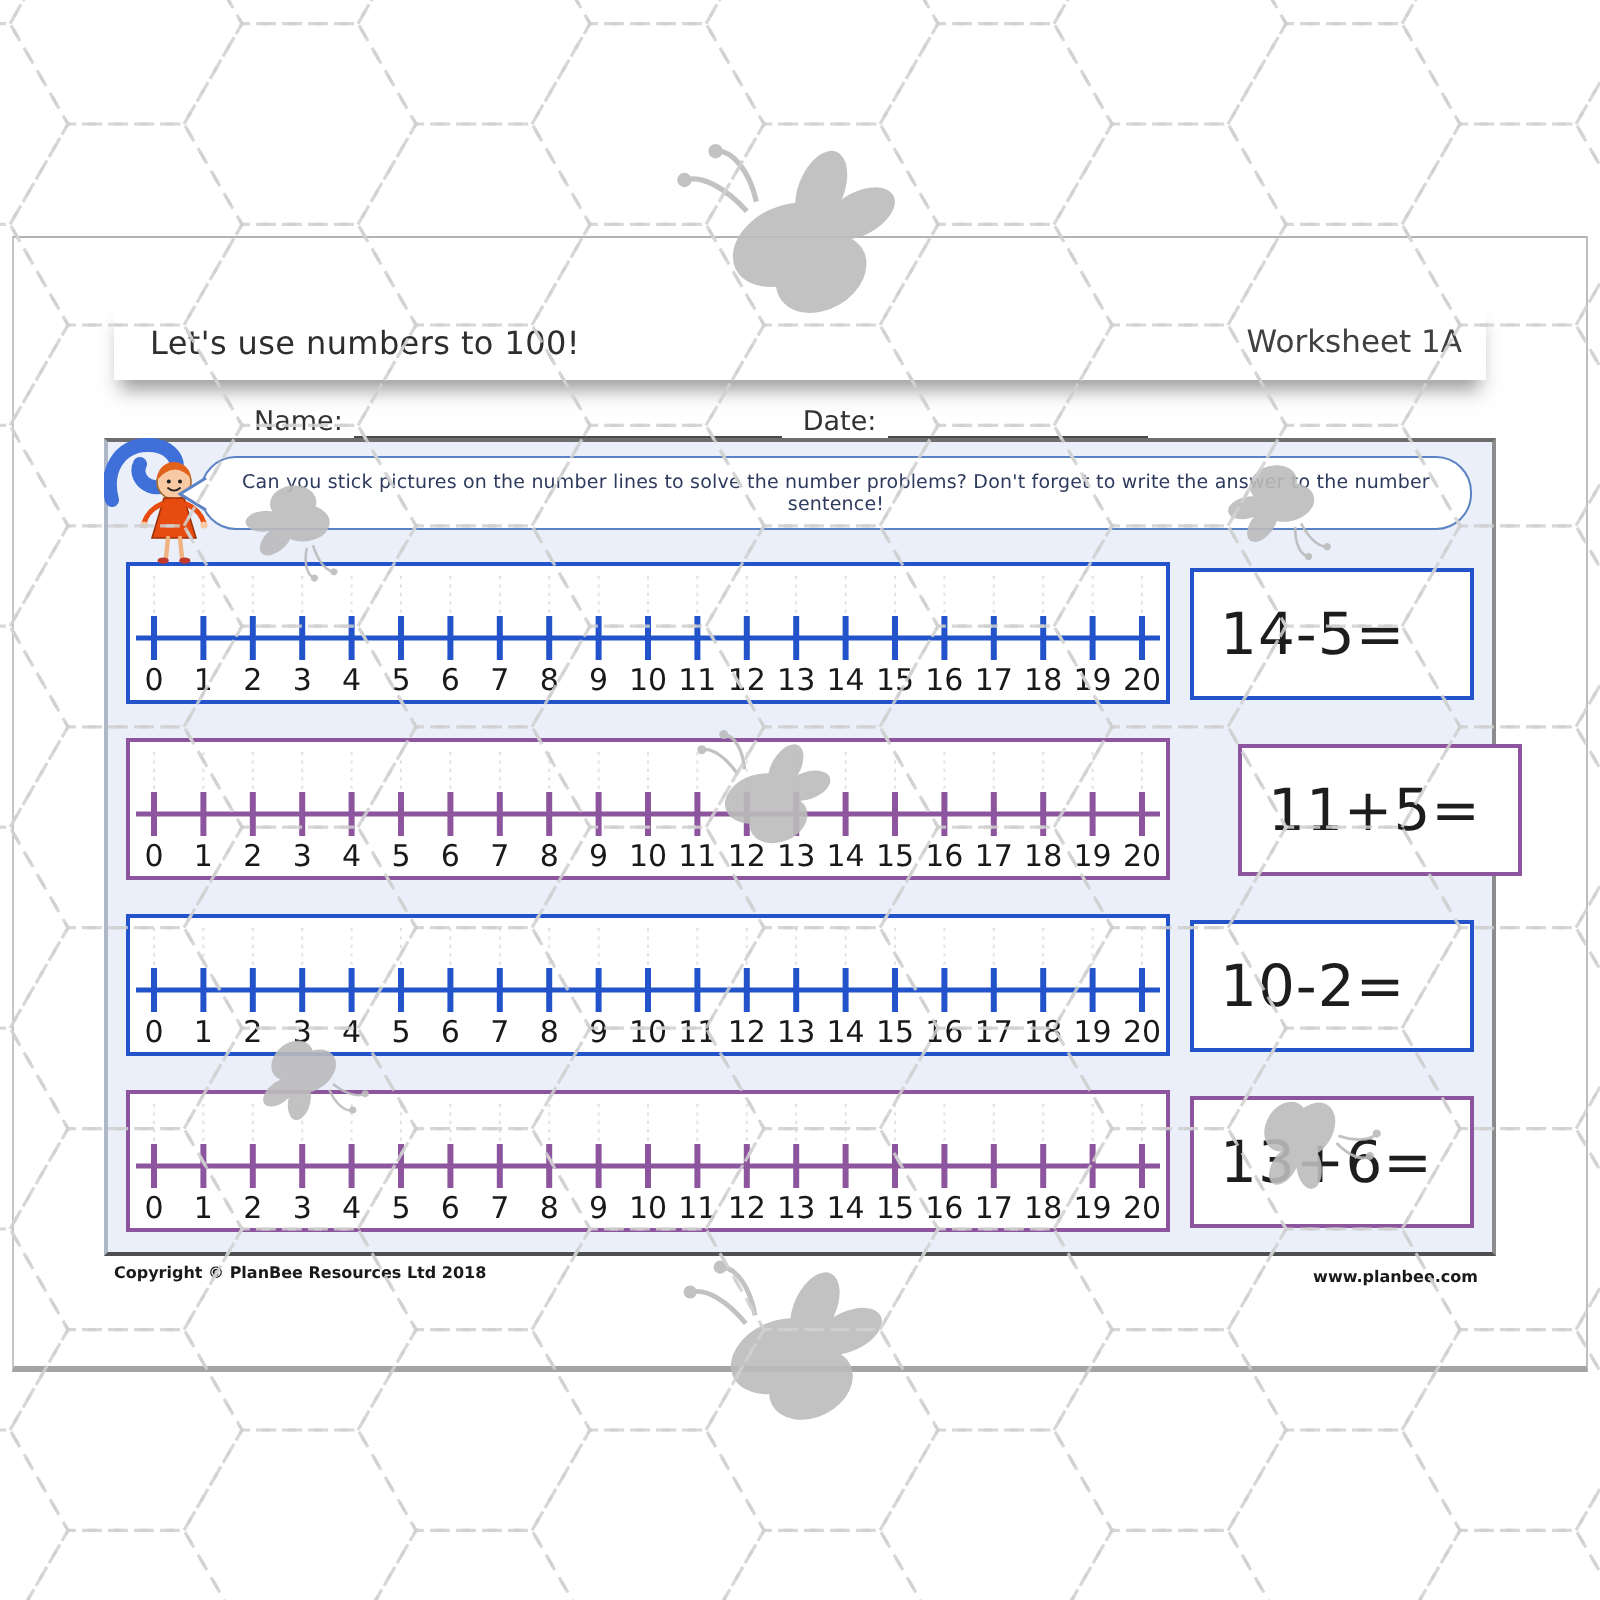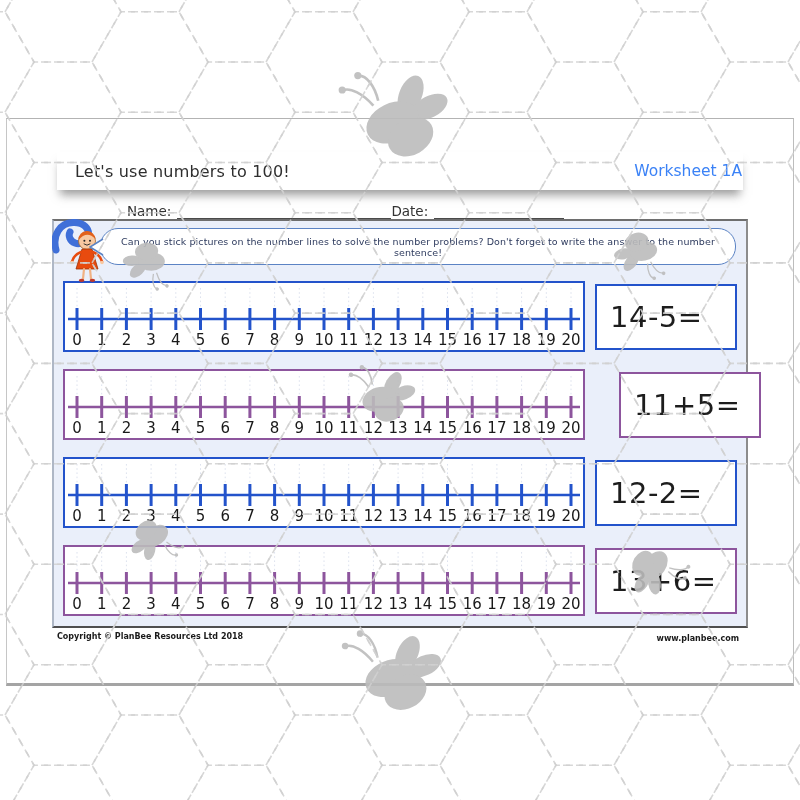--- a/index.html
+++ b/index.html
@@ -10,28 +10,28 @@
   .frame{position:absolute;left:6px;top:118px;width:786px;height:564px;
          border-top:1px solid #b3b3b3;border-left:1px solid #c6c6c6;
          border-right:1px solid #bdbdbd;border-bottom:3px solid #a4a4a4;
          background:transparent;}
 
   
   .strip{position:absolute;left:57px;top:152px;width:686px;height:38px;background:#ffffff;
          box-shadow:0 8px 9px -3px rgba(95,95,95,.62);
          display:flex;align-items:center;justify-content:space-between;z-index:3;}
   .strip .title{font-size:16px;color:#2e2e2e;padding-left:18px;letter-spacing:.2px;}
-  .strip .wslabel{font-size:15.5px;color:#3b82f6;padding-right:1px;}
+  .strip .wslabel{font-size:15.5px;color:#404040;padding-right:12px;}
 
   
   .namedate{position:absolute;left:57px;top:197px;width:686px;height:22px;
             display:flex;align-items:flex-end;z-index:3;font-size:13.5px;color:#333;}
   .nd-underline{border-bottom:1.2px solid #4a4a4a;height:16px;margin-left:6px;}
   .u-name{width:214px;} .u-date{width:130px;}
-  .lbl-date{}
+  .lbl-date{margin-left:10px;}
 
   
   .content{position:absolute;left:52px;top:219px;width:696px;height:409px;
            background:#eaeffa;border-style:solid;border-width:2px;
            border-color:#6e6e6e #8c8c8c #4f4f4f #aeb7c6;box-sizing:border-box;z-index:2;}
 
   
   .bubble{position:absolute;left:100px;top:228px;width:636px;height:37px;background:#ffffff;
           border:1.5px solid #5b83c4;border-radius:18px;display:flex;align-items:center;
           justify-content:center;z-index:4;box-sizing:border-box;}
@@ -308,21 +308,21 @@
         <text x="431.9" y="62" text-anchor="middle" font-size="15" fill="#191919">17</text>
         <line x1="456.59999999999997" y1="25" x2="456.59999999999997" y2="47" stroke="#2353cb" stroke-width="3"></line>
         <text x="456.59999999999997" y="62" text-anchor="middle" font-size="15" fill="#191919">18</text>
         <line x1="481.3" y1="25" x2="481.3" y2="47" stroke="#2353cb" stroke-width="3"></line>
         <text x="481.3" y="62" text-anchor="middle" font-size="15" fill="#191919">19</text>
         <line x1="506" y1="25" x2="506" y2="47" stroke="#2353cb" stroke-width="3"></line>
         <text x="506" y="62" text-anchor="middle" font-size="15" fill="#191919">20</text>
       </svg>
     </div>
   <div class="ans-box" style="top: 460px; border-color: rgb(35, 83, 203);">
-      <span>12-2=</span>
+      <span>10-2=</span>
     </div>
 </div>
 <div class="row">
   <div class="nl-box" style="top: 545px; border-color: rgb(141, 85, 157);">
       <svg class="nl-svg" width="518" height="67" viewBox="0 0 518 67">
         <line x1="12" y1="5" x2="12" y2="33" stroke="#dde2ee" stroke-width="1" stroke-dasharray="1.6 2.6"></line>
         <line x1="36.7" y1="5" x2="36.7" y2="33" stroke="#dde2ee" stroke-width="1" stroke-dasharray="1.6 2.6"></line>
         <line x1="61.4" y1="5" x2="61.4" y2="33" stroke="#dde2ee" stroke-width="1" stroke-dasharray="1.6 2.6"></line>
         <line x1="86.1" y1="5" x2="86.1" y2="33" stroke="#dde2ee" stroke-width="1" stroke-dasharray="1.6 2.6"></line>
         <line x1="110.8" y1="5" x2="110.8" y2="33" stroke="#dde2ee" stroke-width="1" stroke-dasharray="1.6 2.6"></line>

